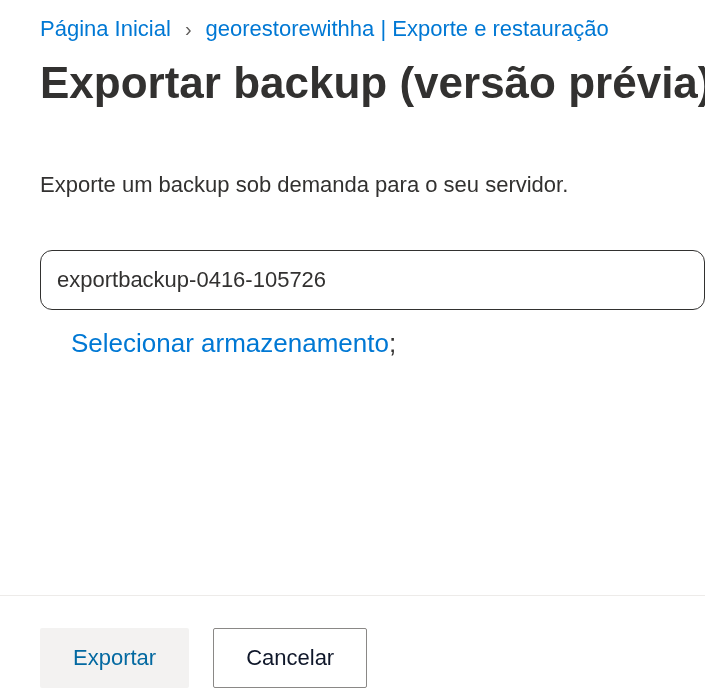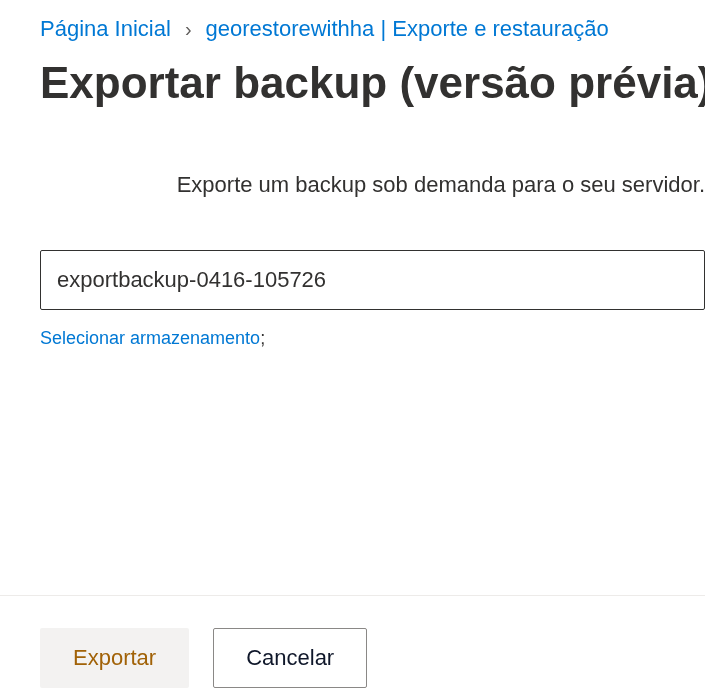--- a/index.html
+++ b/index.html
@@ -38,21 +38,20 @@
       font-size: 44px;
       font-weight: 600;
       color: #323130;
       margin-bottom: 64px;
       white-space: nowrap;
     }
     .description {
       font-size: 22px;
       color: #323130;
       margin-bottom: 52px;
-      text-align: right;
     }
     .field {
       margin-bottom: 28px;
     }
     .field-label {
       font-size: 22px;
       font-weight: 400;
       color: #323130;
       margin-bottom: 12px;
       display: block;
@@ -64,33 +63,34 @@
       color: #a4262c;
       margin-left: 4px;
     }
     .text-input {
       width: 100%;
       height: 60px;
       padding: 0 16px;
       font-size: 22px;
       font-family: inherit;
       border: 1px solid #323130;
-      border-radius: 2px;
+      border-radius: 12px;
       background: #ffffff;
       color: #323130;
     }
     .text-input.disabled {
       background: #f3f2f1;
       border: none;
       color: #a19f9d;
     }
     .link-row {
-      font-size: 18px;
+      font-size: 26px;
       margin-top: -10px;
       margin-bottom: 24px;
+      margin-left: 31px;
     }
     .link {
       color: #0078d4;
       cursor: pointer;
     }
     .footer {
       position: absolute;
       left: 0;
       right: 0;
       bottom: 0;
@@ -105,21 +105,21 @@
       font-size: 22px;
       font-family: inherit;
       border: 1px solid #8a8886;
       border-radius: 2px;
       background: #ffffff;
       color: #0f172a;
       cursor: pointer;
     }
     .btn.primary-disabled {
       background: #f3f2f1;
-      color: #a16207;
+      color: #0369a1;
       border: 1px solid transparent;
       cursor: default;
     }
   </style>
 </head>
 <body>
 
 <div class="content">
   <nav class="breadcrumb">
     <span class="breadcrumb-link">Página Inicial</span>

